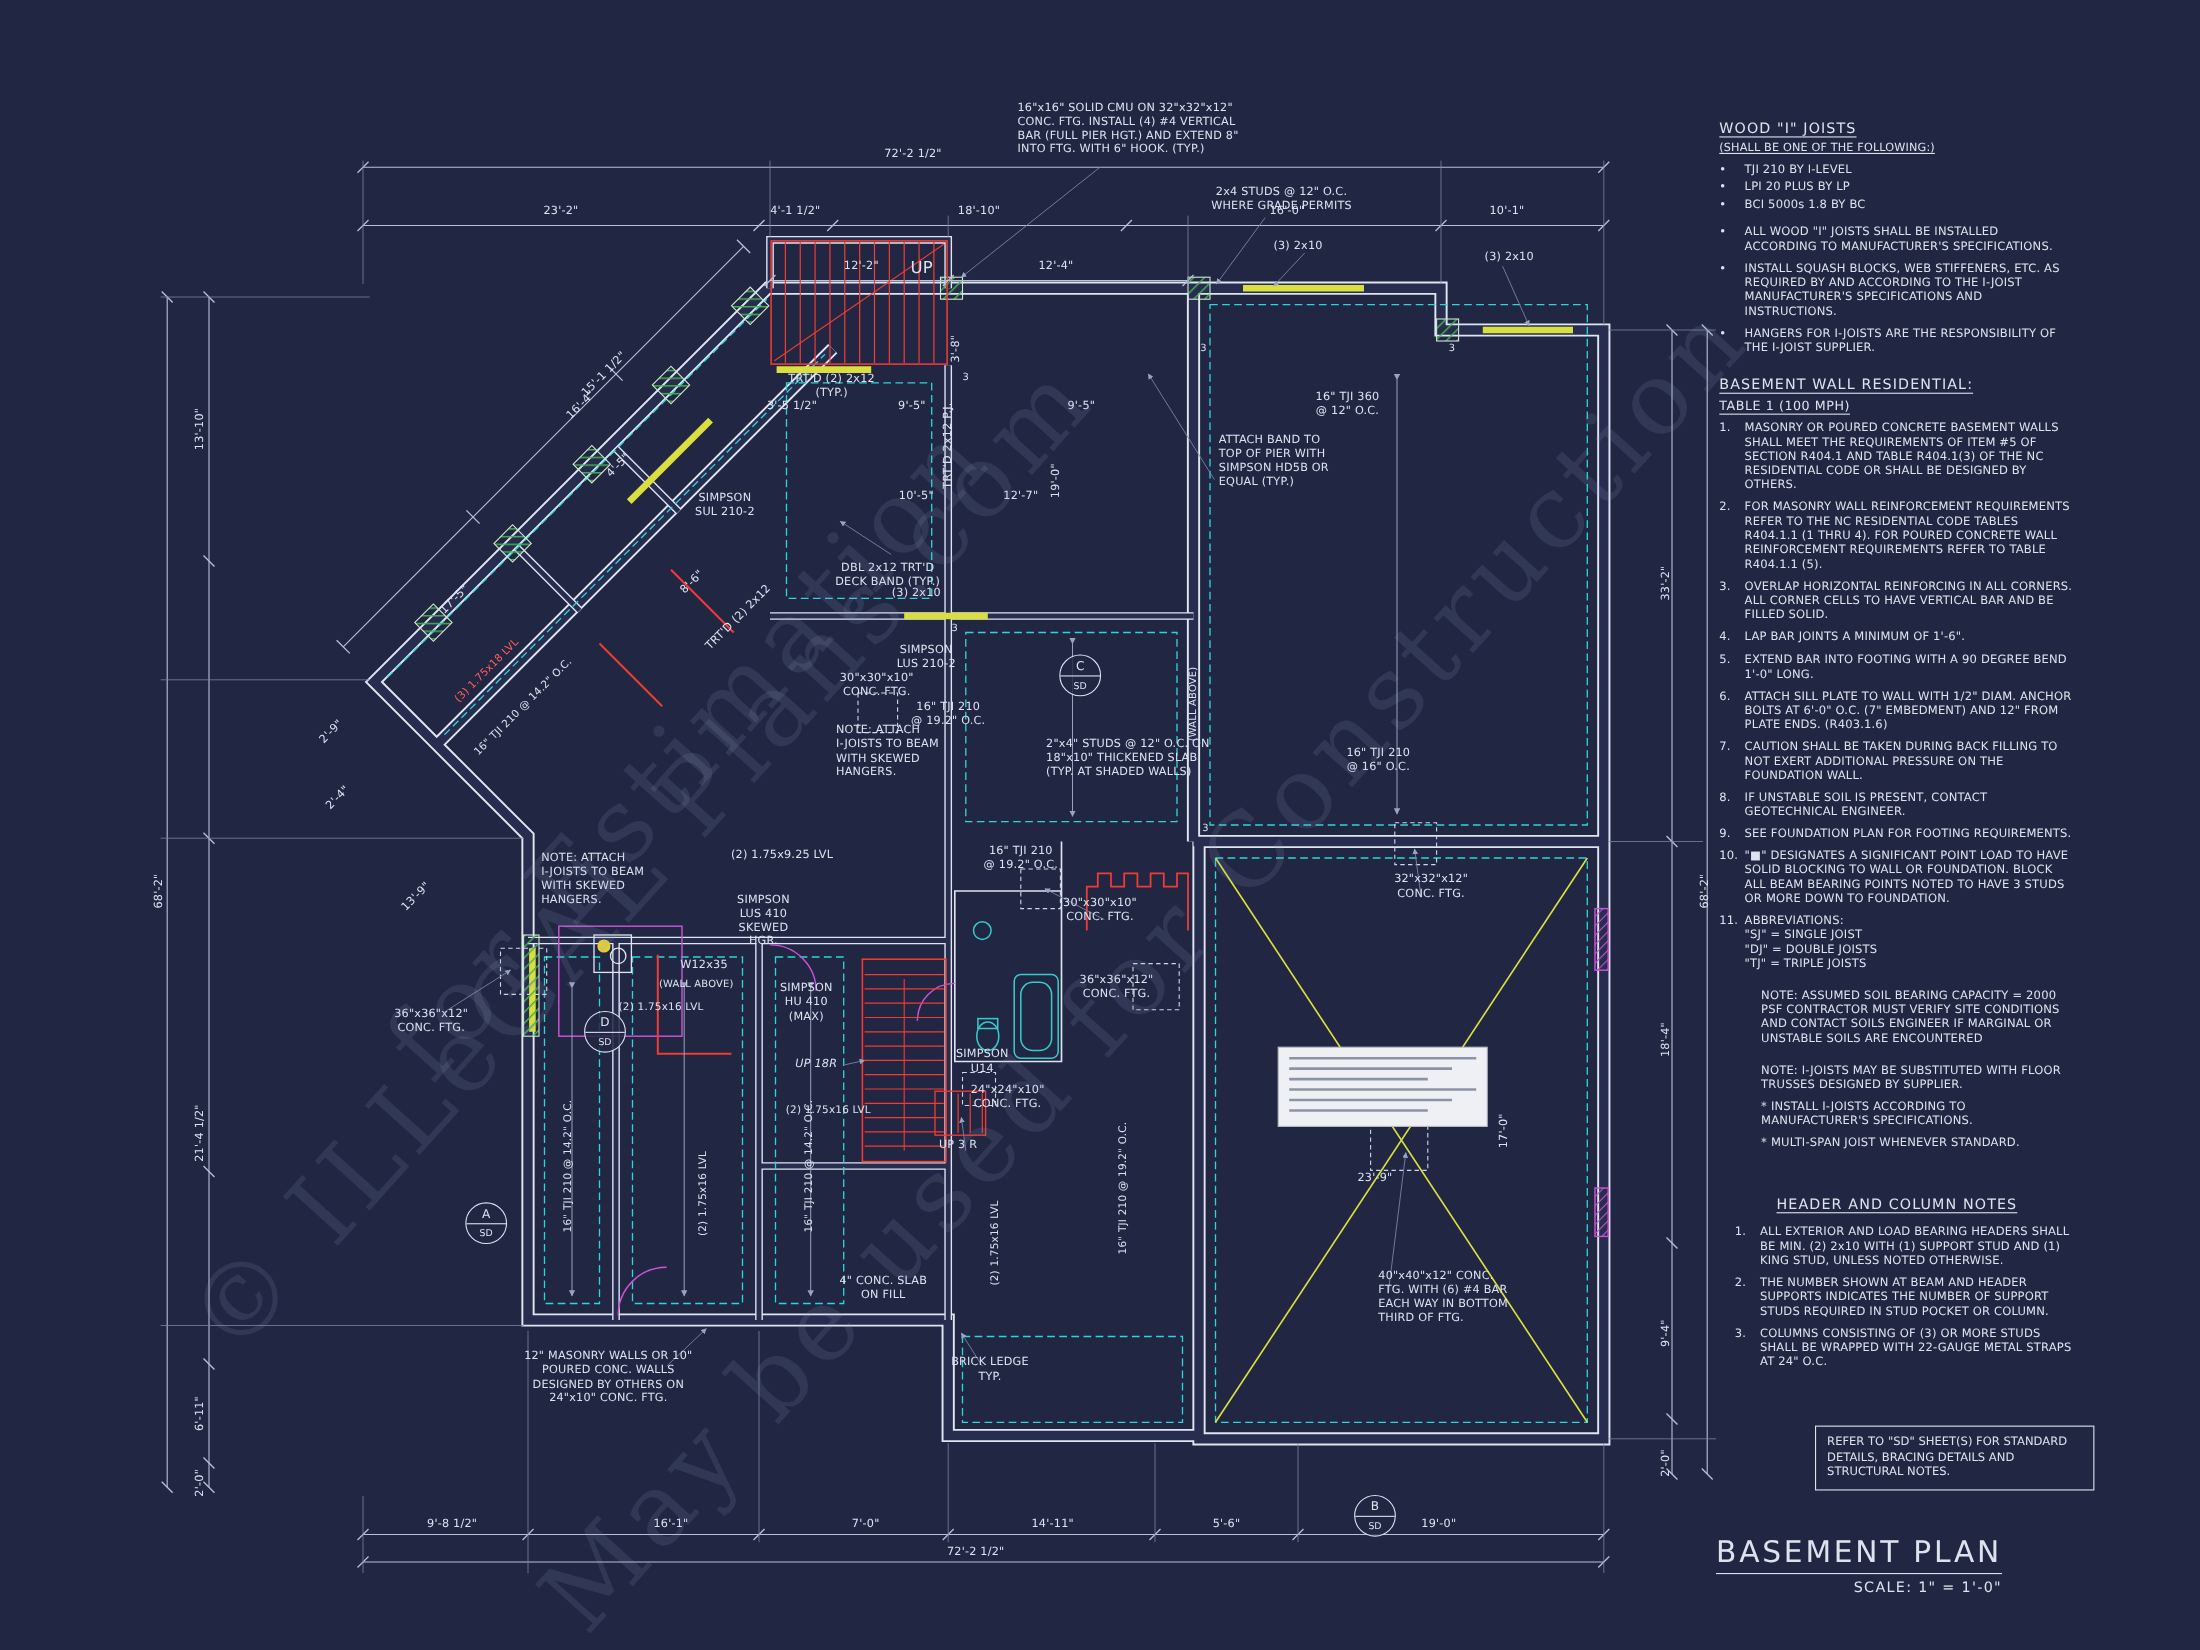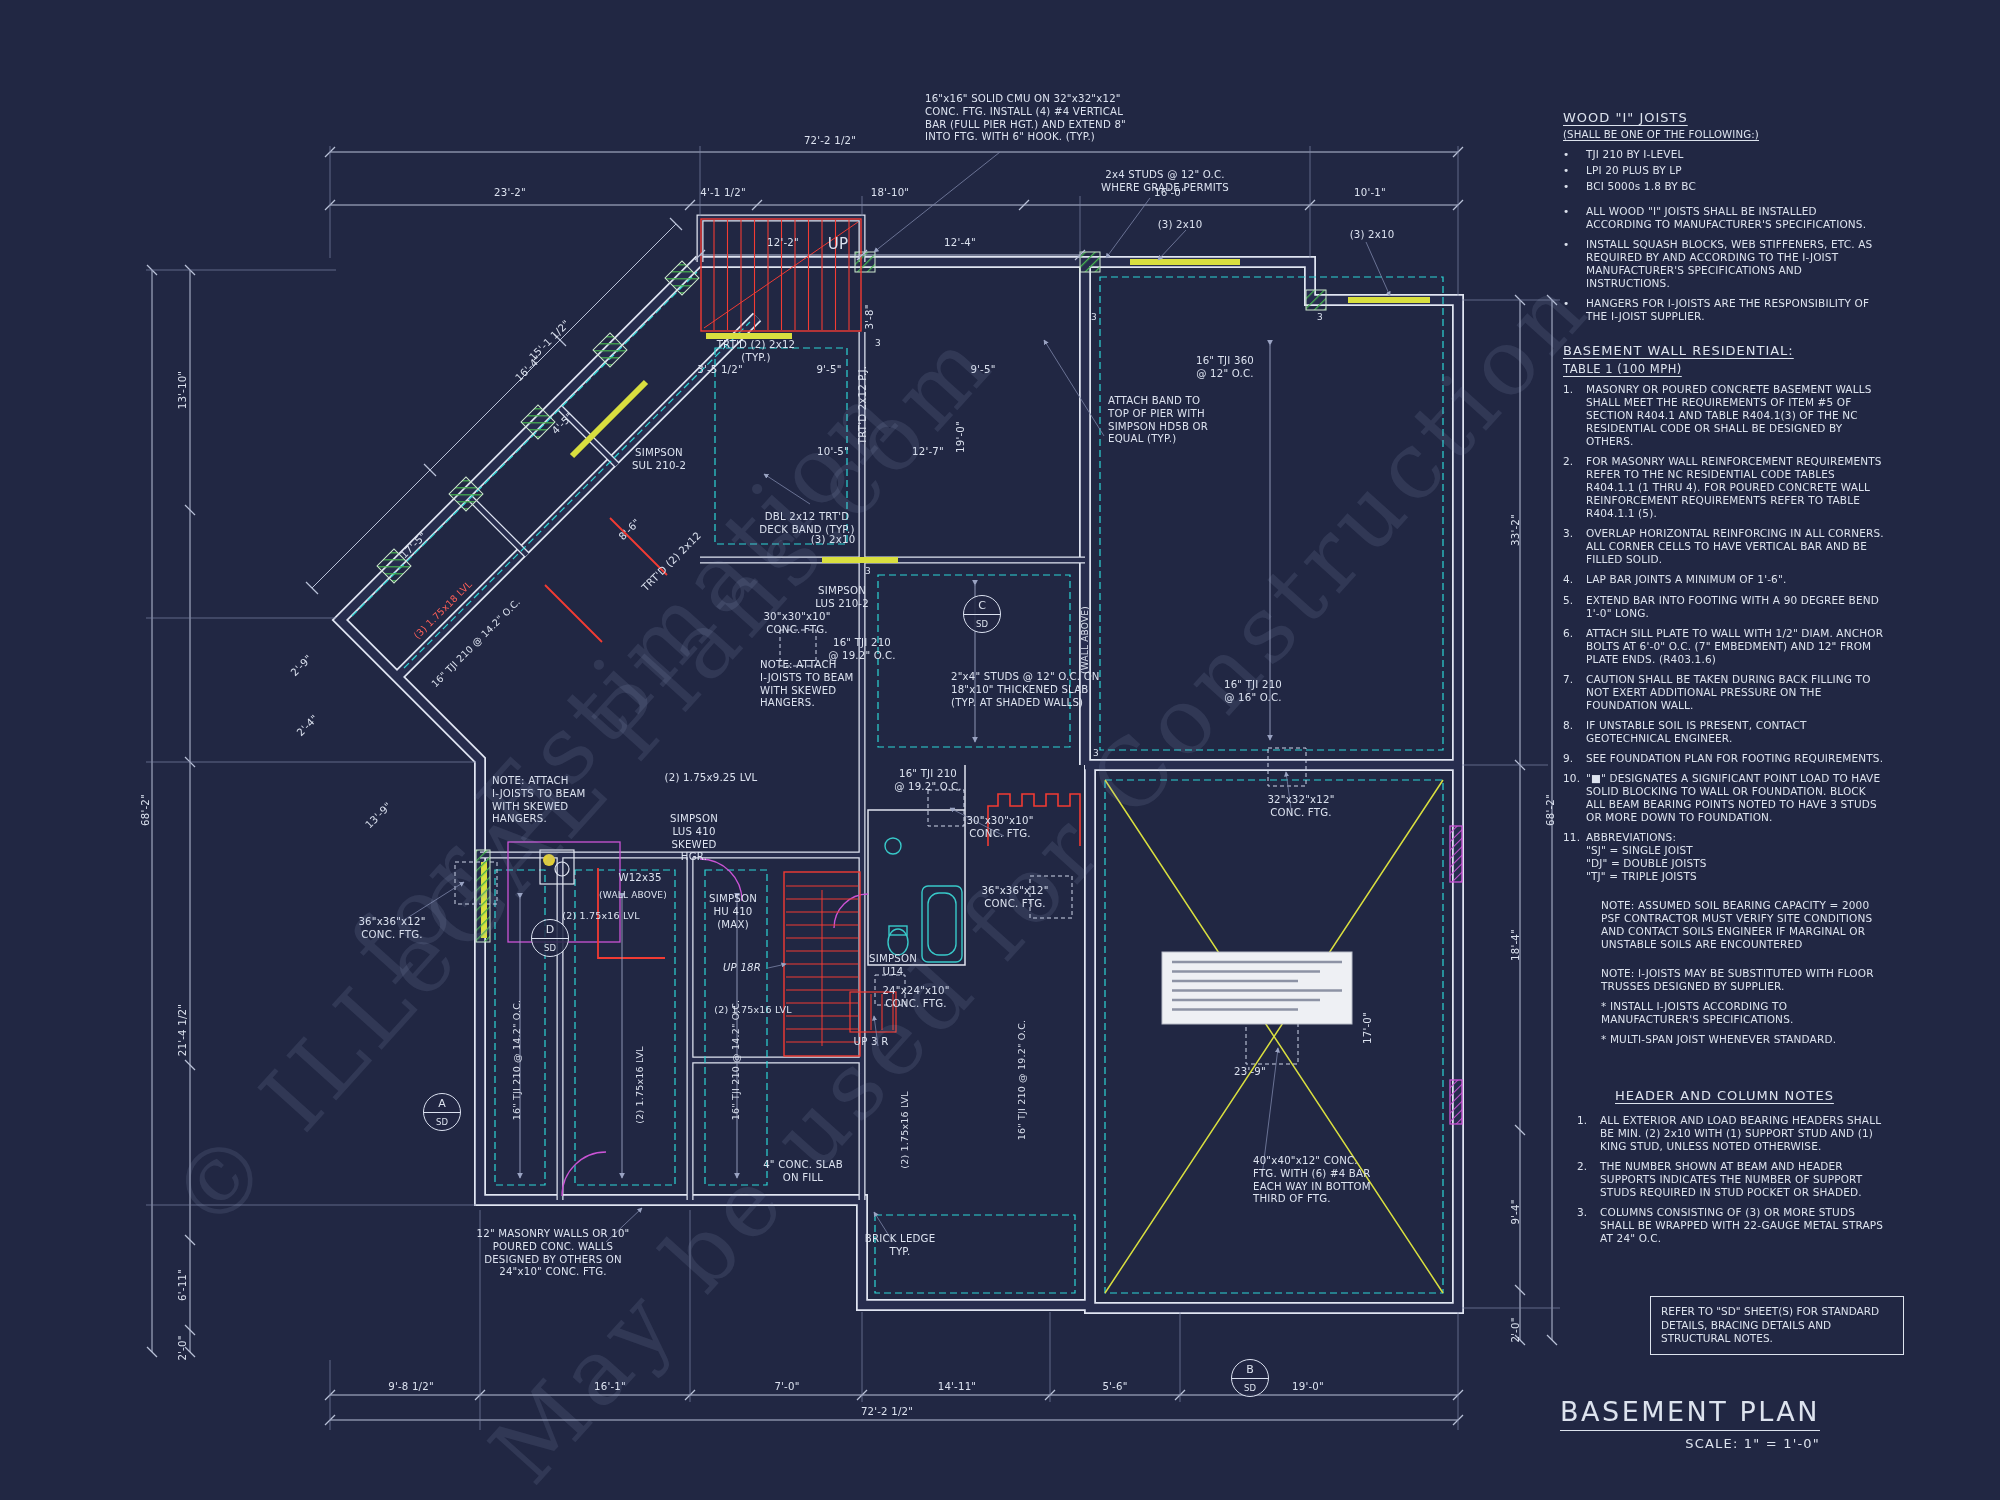--- a/index.html
+++ b/index.html
@@ -520,21 +520,21 @@
 
     <div class="sec hdr">
       <div class="n-h">HEADER AND COLUMN NOTES</div>
       <div class="n-list spaced">
           <div class="li">
             <span class="num">1.</span>
             <span class="txt">ALL EXTERIOR AND LOAD BEARING HEADERS SHALL BE MIN. (2) 2x10 WITH (1) SUPPORT STUD AND (1) KING STUD, UNLESS NOTED OTHERWISE.</span>
           </div>
           <div class="li">
             <span class="num">2.</span>
-            <span class="txt">THE NUMBER SHOWN AT BEAM AND HEADER SUPPORTS INDICATES THE NUMBER OF SUPPORT STUDS REQUIRED IN STUD POCKET OR SHADED.</span>
+            <span class="txt">THE NUMBER SHOWN AT BEAM AND HEADER SUPPORTS INDICATES THE NUMBER OF SUPPORT STUDS REQUIRED IN STUD POCKET OR COLUMN.</span>
           </div>
           <div class="li">
             <span class="num">3.</span>
             <span class="txt">COLUMNS CONSISTING OF (3) OR MORE STUDS SHALL BE WRAPPED WITH 22-GAUGE METAL STRAPS AT 24" O.C.</span>
           </div>
         </div>
     </div>
   </div>
 
   <div class="sd-box">

